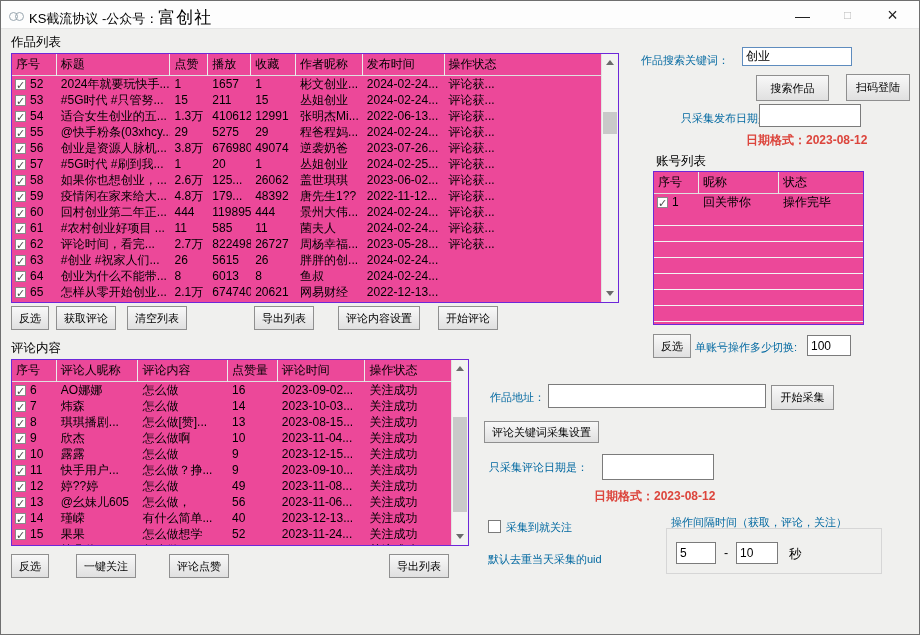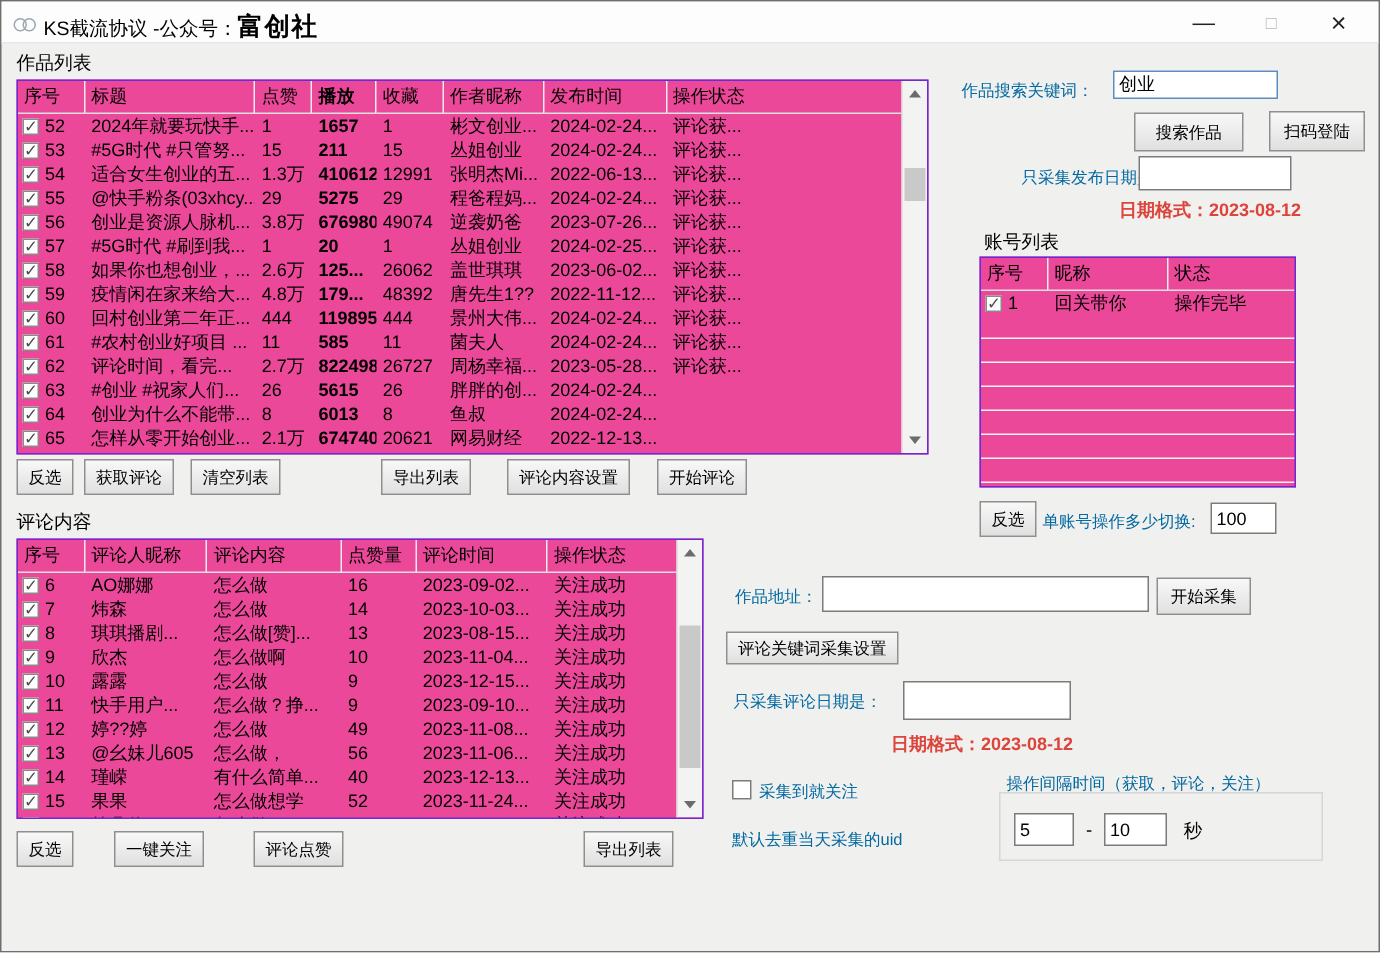--- a/index.html
+++ b/index.html
@@ -6,21 +6,21 @@
   * { box-sizing:border-box; margin:0; padding:0; }
   body { margin:0; background:#f0f0ee; font-family:"Liberation Sans","DejaVu Sans",sans-serif; }
   #app-window { position:relative; width:920px; height:635px; background:#f0f0ee; border:1px solid #6f6f6f; overflow:hidden; }
 
   
   .titlebar { position:absolute; left:0; top:0; width:100%; height:28px; background:#fdfdfd; border-bottom:1px solid #e6e6e6; }
   .app-icon { position:absolute; left:8px; top:11px; width:14px; height:8px; }
   .app-icon::before, .app-icon::after { content:""; position:absolute; top:0; width:7px; height:7px; border:1.5px solid #9aa7b0; border-radius:50%; }
   .app-icon::before { left:0; } .app-icon::after { left:6px; }
   .title-text { position:absolute; left:28px; top:5px; font-size:13px; color:#000; white-space:nowrap; }
-  .brand { font-size:17px; font-weight:bold; letter-spacing:1px; }
+  .brand { font-size:17px; font-weight:normal; letter-spacing:1px; }
   .win-controls { position:absolute; right:4px; top:0; height:28px; display:flex; }
   .win-btn { width:45px; height:28px; display:flex; align-items:center; justify-content:center; font-size:15px; color:#222; }
   .win-btn.disabled { color:#b9b9b9; font-size:12px; }
   .win-btn.close { font-size:18px; }
 
   
   .sec-label { position:absolute; font-size:12.5px; color:#000; }
 
   
   .data-table { position:absolute; background:#ec4899; border:1px solid #6d28d9; overflow:hidden; }
@@ -30,21 +30,21 @@
   .t-body { width:calc(100% - 17px); }
   .t-body.full { width:100%; }
   .t-row { display:flex; height:16px; }
   .cell { font-size:12px; line-height:16px; padding-left:4px; white-space:nowrap; overflow:hidden; color:#000; }
   .idcell { display:flex; align-items:center; padding-left:3px; }
   .cb { position:relative; display:inline-block; width:11px; height:11px; background:#fff; border:1px solid #8a8a8a; margin-right:4px; flex:none; }
   .cb.checked::after { content:"✓"; position:absolute; left:0px; top:-3px; font-size:11px; color:#4d4d4d; }
   .empty-row { height:16px; border-bottom:1px solid #f3f3f3; }
 
   
-  .wt-c0{width:45px;} .wt-c1{width:114px;} .wt-c2{width:38px;} .wt-c3{width:43px;font-weight:bold;}
+  .wt-c0{width:45px;} .wt-c1{width:114px;} .wt-c2{width:38px;} .wt-c3{width:43px;}
   .wt-c4{width:45px;} .wt-c5{width:67px;} .wt-c6{width:82px;} .wt-c7{width:157px;}
   
   .ct-c0{width:45px;} .ct-c1{width:82px;} .ct-c2{width:90px;} .ct-c3{width:50px;} .ct-c4{width:88px;} .ct-c5{width:86px;}
   
   .at-c0{width:45px;} .at-c1{width:80px;} .at-c2{width:84px;}
 
   
   .vscroll { position:absolute; top:0; right:0; bottom:0; width:17px; background:#f3f3f1; border-left:1px solid #e2e2e2; }
   .sb-btn { position:absolute; left:0; width:16px; height:17px; display:flex; align-items:center; justify-content:center; }
   .sb-up { top:0; } .sb-down { bottom:0; }

